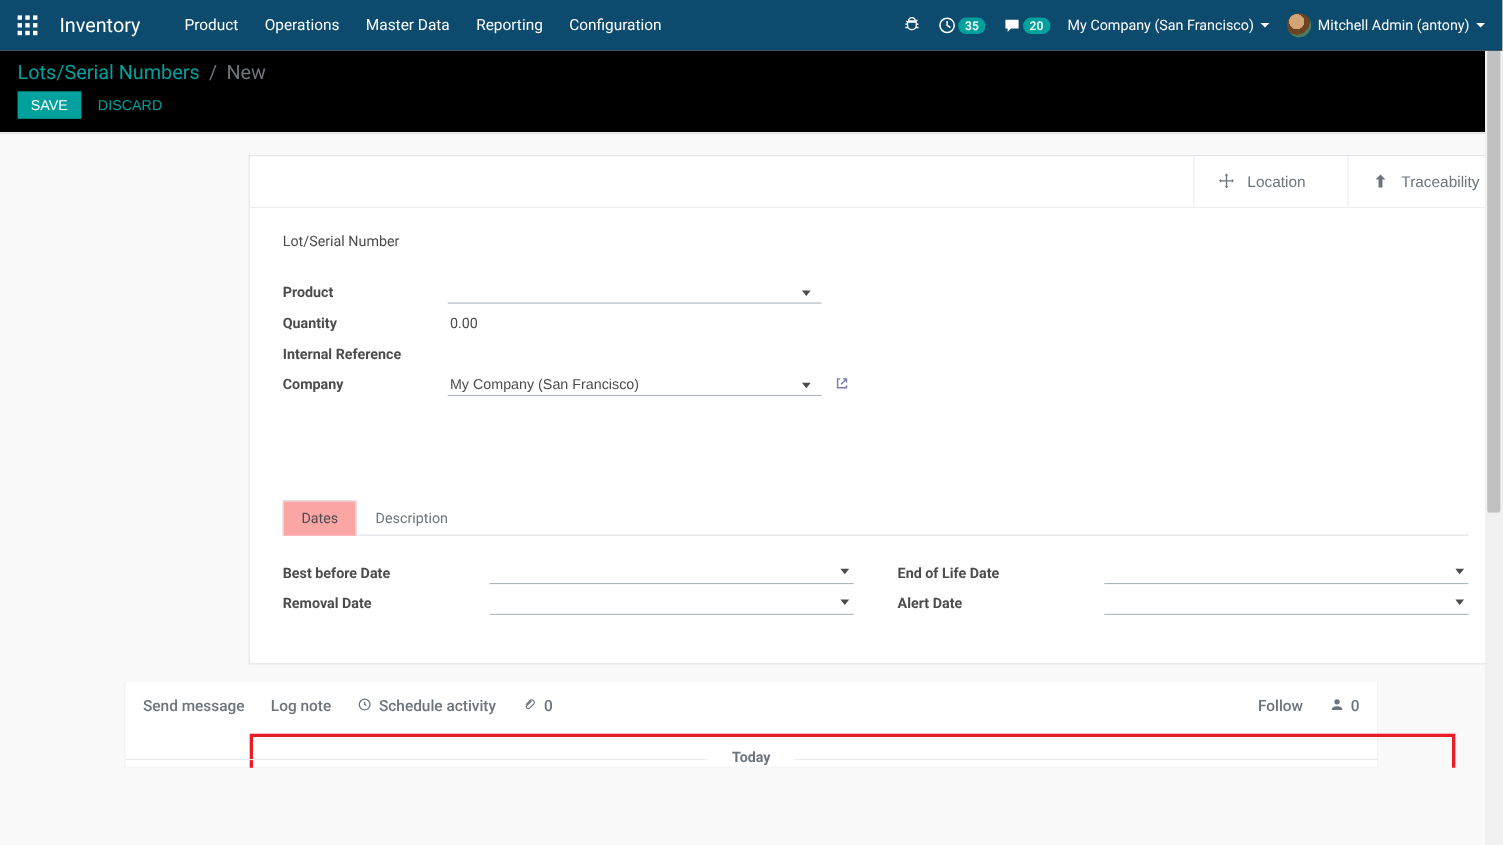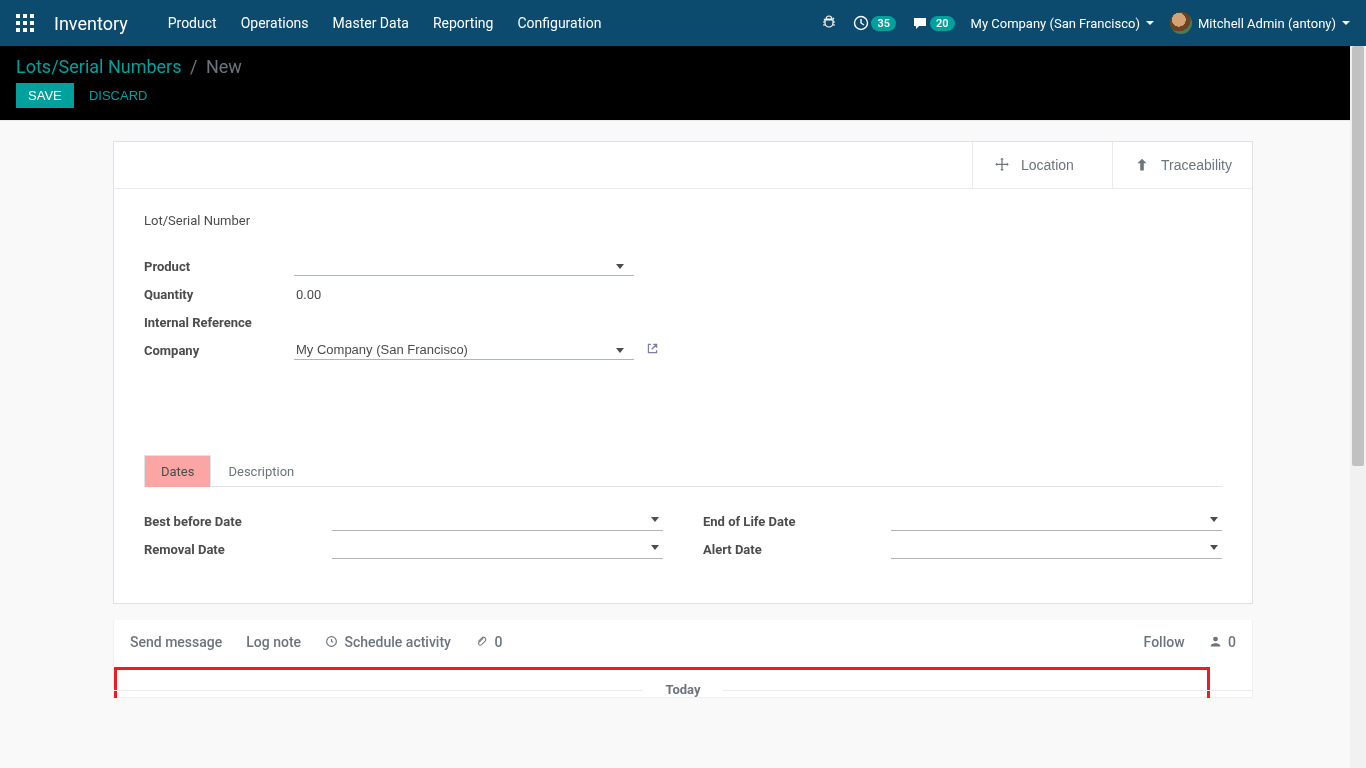--- a/index.html
+++ b/index.html
@@ -19,21 +19,21 @@
 .avatar { width: 22px; height: 22px; border-radius: 50%; background: radial-gradient(circle at 40% 35%, #d4a373 0 35%, #6b4423 36% 60%, #4a7c59 61% 100%); }
 
 .control-panel { background: #000000; padding: 10px 16px 12px 16px; border-bottom: 1px solid #e9ecef; }
 .breadcrumb { font-size: 18px; font-weight: 400; color: #6c757d; margin-bottom: 6px; }
 .breadcrumb a { color: #00A09D; text-decoration: none; cursor: pointer; }
 .breadcrumb .sep { color: #6c757d; margin: 0 4px; }
 .btn { display: inline-block; padding: 5px 12px; font-size: 13px; font-weight: 500; cursor: pointer; border: none; text-transform: uppercase; }
 .btn-primary { background: #00A09D; color: #fff; }
 .btn-link { background: transparent; color: #00A09D; }
 
-.content-wrap { padding: 20px 0 16px 0; display: flex; justify-content: center; }
+.content-wrap { padding: 20px 0 16px 0; display: flex; justify-content: flex-end; }
 .form-sheet { background: #fff; border: 1px solid #dee2e6; width: 1140px; position: relative; }
 .button-box { display: flex; justify-content: flex-end; border-bottom: 1px solid #e9ecef; }
 .stat-btn { border: none; border-left: 1px solid #e9ecef; background: #fff; padding: 14px 20px; display: flex; align-items: center; gap: 10px; color: #6c757d; font-size: 14px; cursor: pointer; min-width: 140px; }
 .stat-btn svg { width: 18px; height: 18px; fill: #6c757d; }
 
 .sheet-inner { padding: 24px 30px 0 30px; }
 .title-label { font-size: 13px; font-weight: 400; color: #4c4c4c; margin-bottom: 4px; }
 .title-input { font-size: 28px; font-weight: 400; color: #4c4c4c; border: none; border-bottom: 2px solid #4c4c4c; width: 640px; padding: 2px 0 4px 0; background: transparent; outline: none; }
 
 .form-group-grid { margin-top: 24px; width: 680px; }

